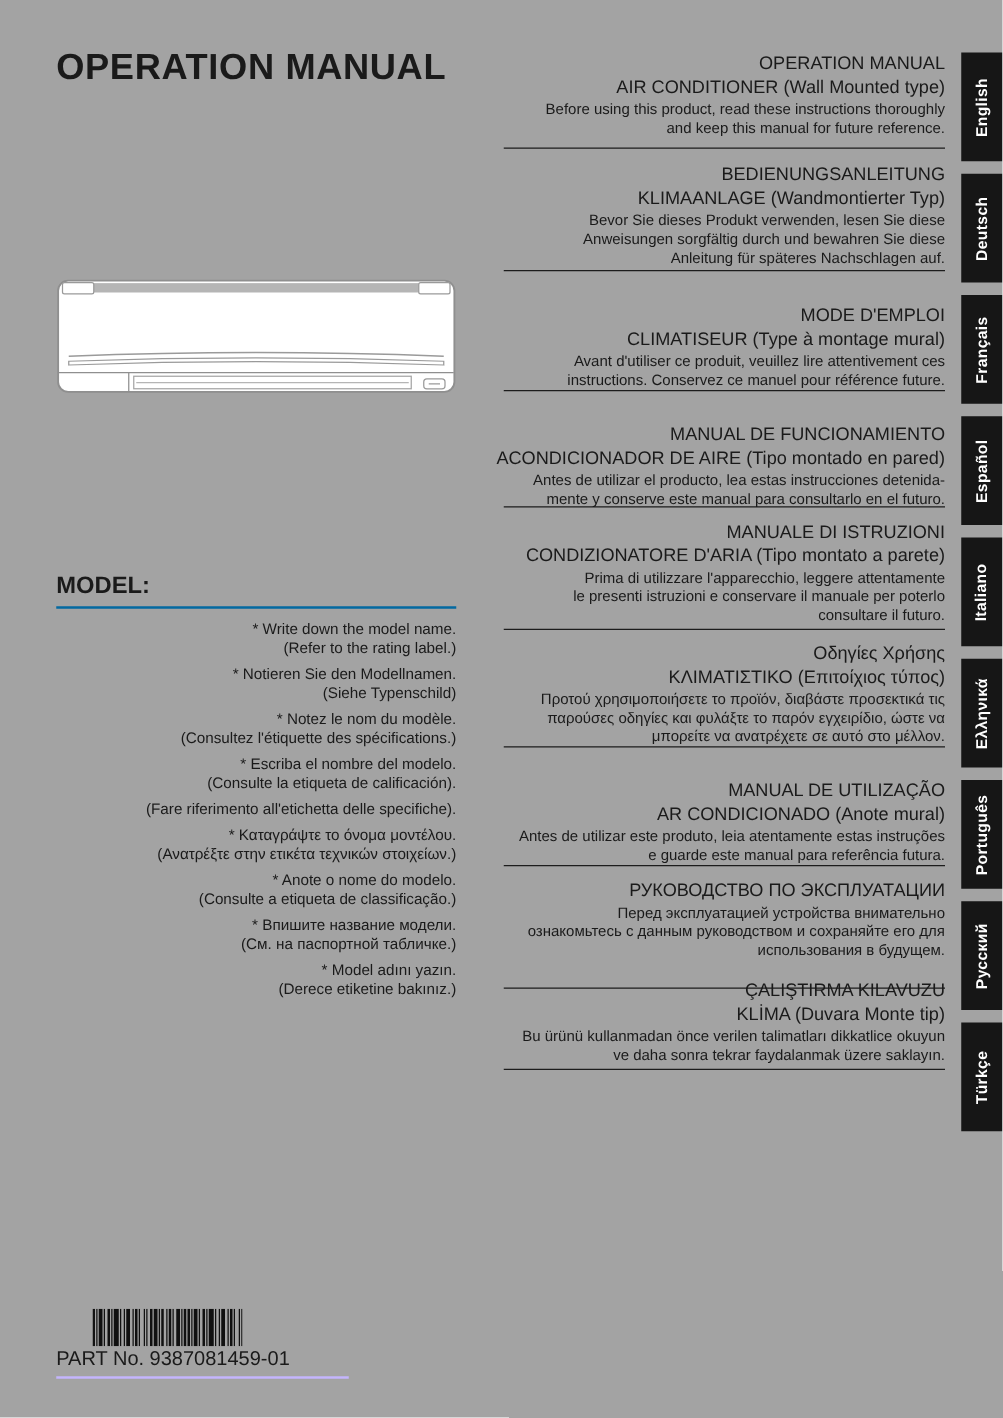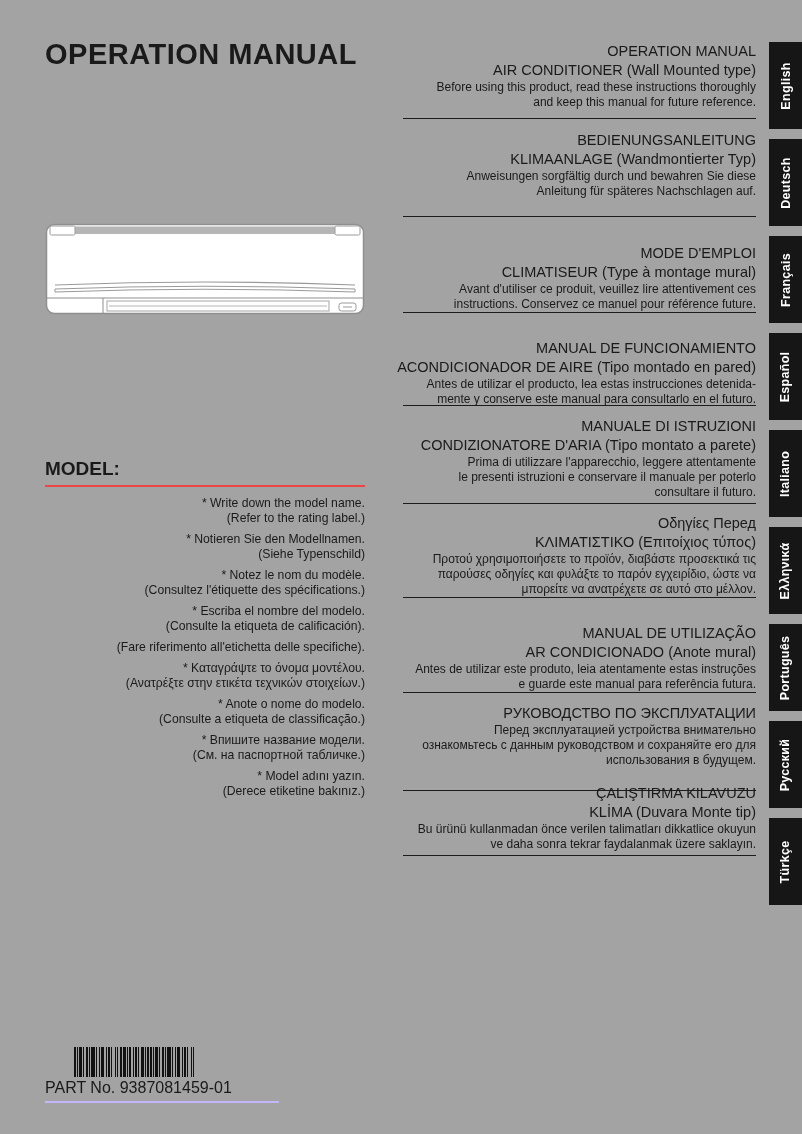--- a/index.html
+++ b/index.html
@@ -11,21 +11,21 @@
   .main-title {
     position:absolute; left:45px; top:38px;
     font-size:29px; font-weight:bold; letter-spacing:.5px; white-space:nowrap;
   }
   .ac-unit { position:absolute; left:45px; top:222px; }
 
   
   .model-block { position:absolute; left:45px; top:458px; width:320px; }
   .model-heading {
     font-size:19px; font-weight:bold; padding-bottom:5px;
-    border-bottom:2px solid #ef4444;
+    border-bottom:2px solid #0369a1;
   }
   .model-notes { margin-top:9px;text-align:right; }
   .note { margin-bottom:6px; }
   .note-main { font-size:12.2px; line-height:15px; }
   .note-sub  { font-size:12.2px; line-height:15px; padding-left:9px; }
 
   
   .sec {
     position:absolute; left:403px; width:353px;
     border-bottom:1.5px solid #1c1c1c; box-sizing:content-box;
@@ -146,20 +146,23 @@
   </div>
 
   <div class="sec s2">
     <div class="ln t1">
         <span>BEDIENUNGSANLEITUNG</span>
       </div>
     <div class="ln t2">
         <span>KLIMAANLAGE (Wandmontierter Typ)</span>
       </div>
     <div class="ln ds">
+        <span>Bevor Sie dieses Produkt verwenden, lesen Sie diese</span>
+      </div>
+    <div class="ln ds">
         <span>Anweisungen sorgfältig durch und bewahren Sie diese</span>
       </div>
     <div class="ln ds">
         <span>Anleitung für späteres Nachschlagen auf.</span>
       </div>
   </div>
 
   <div class="sec s3">
     <div class="ln t1">
         <span>MODE D'EMPLOI</span>
@@ -203,21 +206,21 @@
     <div class="ln ds">
         <span>le presenti istruzioni e conservare il manuale per poterlo</span>
       </div>
     <div class="ln ds">
         <span>consultare il futuro.</span>
       </div>
   </div>
 
   <div class="sec s6">
     <div class="ln t1">
-        <span>Οδηγίες Перед</span>
+        <span>Οδηγίες Χρήσης</span>
       </div>
     <div class="ln t2">
         <span>ΚΛΙΜΑΤΙΣΤΙΚΟ (Επιτοίχιος τύπος)</span>
       </div>
     <div class="ln ds">
         <span>Προτού χρησιμοποιήσετε το προϊόν, διαβάστε προσεκτικά τις</span>
       </div>
     <div class="ln ds">
         <span>παρούσες οδηγίες και φυλάξτε το παρόν εγχειρίδιο, ώστε να</span>
       </div>

